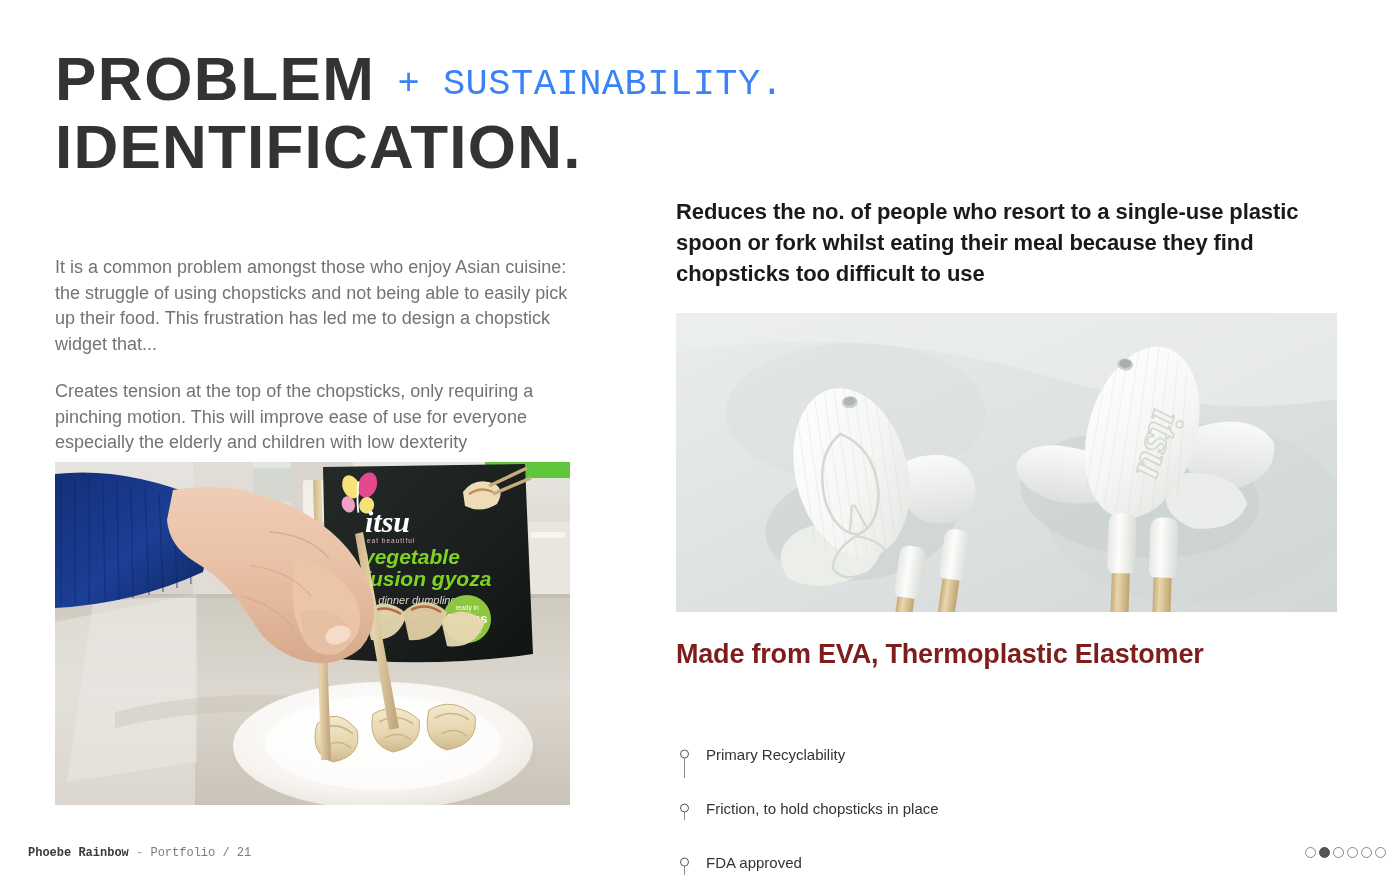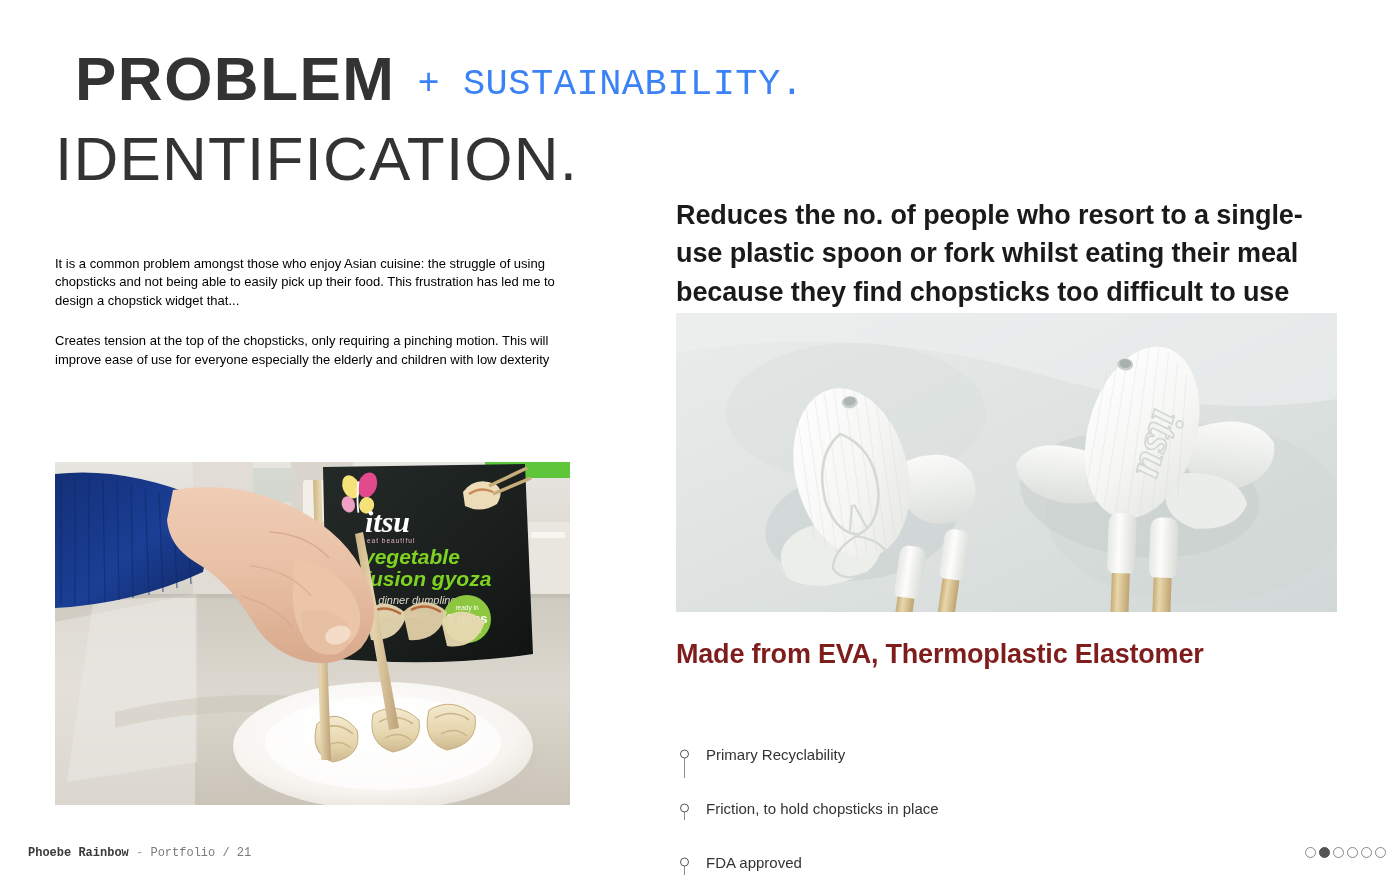--- a/index.html
+++ b/index.html
@@ -24,21 +24,20 @@
   .title-block {
     position: absolute;
     left: 55px;
     top: 48px;
     width: 700px;
   }
   .title-line1 {
     display: flex;
     align-items: baseline;
     white-space: nowrap;
-    margin-left: 20px;
   }
   .title-main {
     font-family: "Liberation Sans", sans-serif;
     font-size: 62px;
     font-weight: 700;
     letter-spacing: 1.5px;
     color: #333333;
     line-height: 1.0;
   }
   .title-sub {
@@ -48,40 +47,40 @@
     letter-spacing: 0.5px;
     color: #3b82f6;
     margin-left: 22px;
     line-height: 1.0;
     position: relative;
     top: -6px;
   }
   .title-line2 {
     font-family: "Liberation Sans", sans-serif;
     font-size: 62px;
-    font-weight: 400;
+    font-weight: 700;
     letter-spacing: 1.2px;
     color: #333333;
     line-height: 1.0;
-    margin-top: 18px;
+    margin-top: 6px;
     white-space: nowrap;
   }
 
   
   .left-col {
     position: absolute;
     left: 55px;
     top: 255px;
     width: 520px;
   }
   .body-para {
     font-family: "Liberation Sans", sans-serif;
-    font-size: 13px;
+    font-size: 18px;
     line-height: 1.42;
-    color: #000000;
+    color: #737373;
     max-width: 515px;
   }
   .body-para + .body-para { margin-top: 22px; }
 
   
   .photo-left {
     position: absolute;
     left: 55px;
     top: 462px;
     width: 515px;
@@ -92,21 +91,21 @@
 
   
   .right-col {
     position: absolute;
     left: 676px;
     top: 196px;
     width: 665px;
   }
   .lead-heading {
     font-family: "Liberation Sans", sans-serif;
-    font-size: 27px;
+    font-size: 22px;
     font-weight: 700;
     line-height: 1.42;
     color: #1a1a1a;
     letter-spacing: -0.1px;
     max-width: 640px;
   }
   .photo-right {
     position: absolute;
     left: 676px;
     top: 313px;

